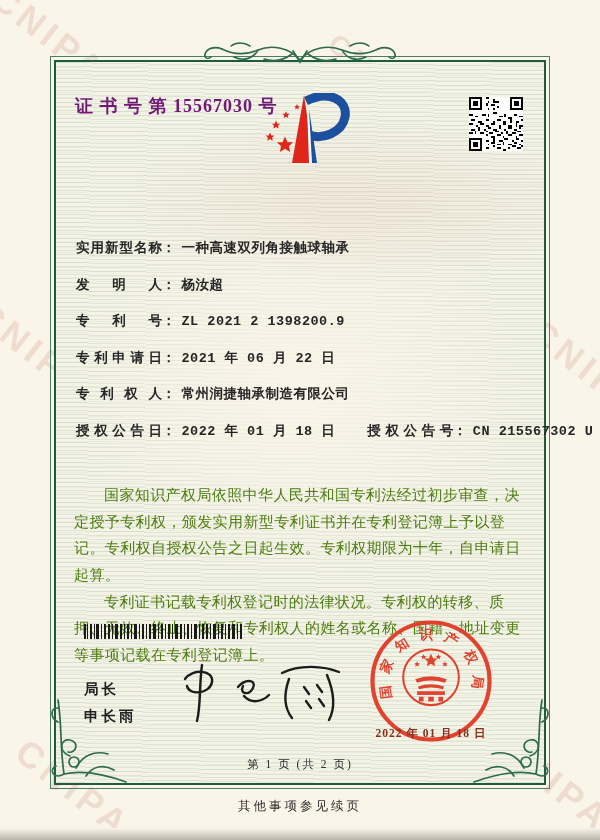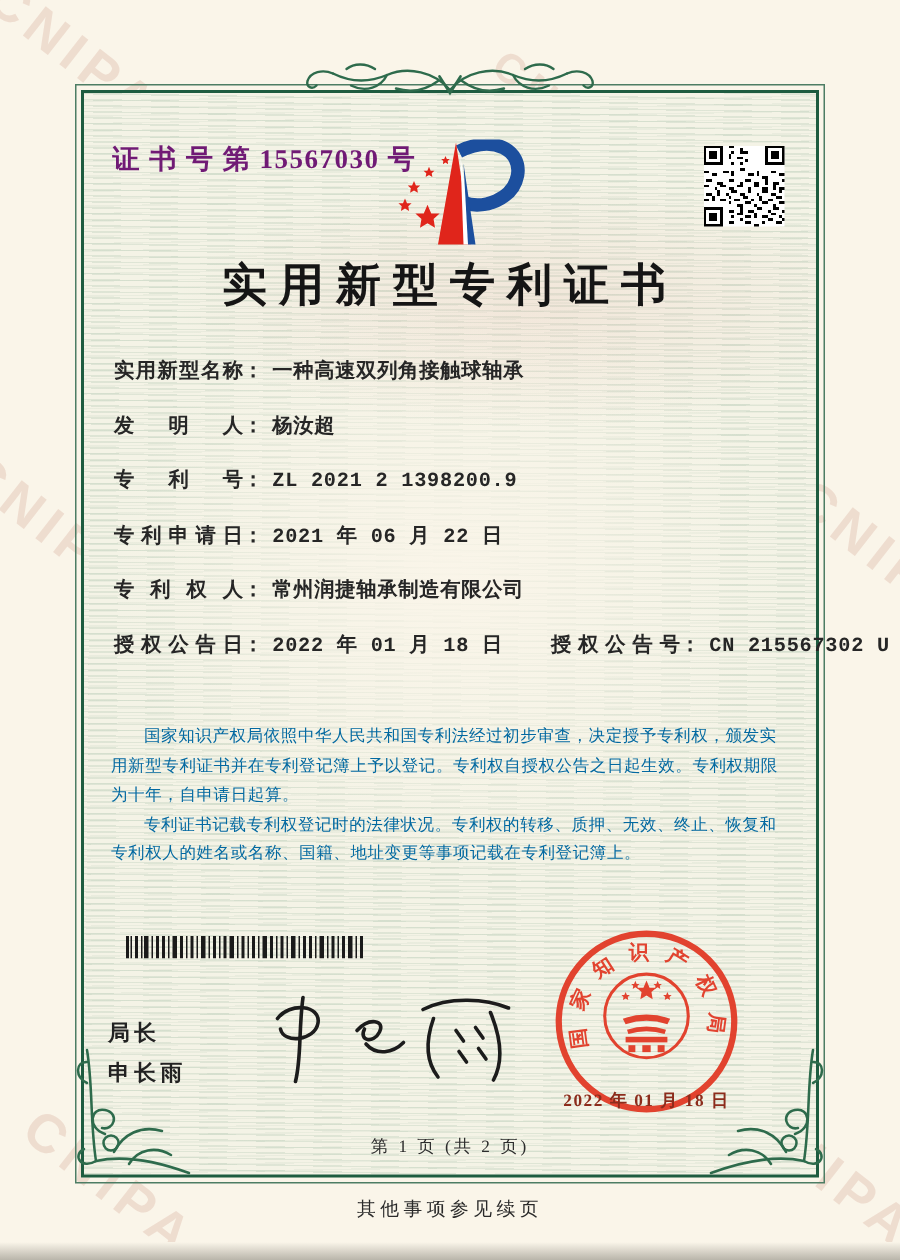--- a/index.html
+++ b/index.html
@@ -44,26 +44,26 @@
 
   .fields { position:absolute; left:76px; top:238px; width:454px;
             display:flex; flex-direction:column; gap:14.5px; }
   .frow { font-size:13.5px; font-weight:600; color:#262626; line-height:22px; white-space:nowrap;font-family:Liberation Mono, monospace; }
   .flabel { display:inline-block; width:86px; text-align:justify; text-align-last:justify; vertical-align:top; }
   .fcolon { margin-right:6px; }
   .fvalue { letter-spacing:0.5px; }
   .grant-group { margin-left:32px; }
 
   .paras { position:absolute; left:74px; top:482px; width:454px;
-           font-size:11px; color:#0369a1; line-height:1.78; }
+           font-size:15px; color:#4d7c0f; line-height:1.78; }
   .paras p { text-indent:2em; letter-spacing:0.4px; }
 
   .barcode { position:absolute; left:84px; top:624px; }
 
-  .signer { position:absolute; left:72px; top:676px; font-size:14.5px; font-weight:bold;
+  .signer { position:absolute; left:84px; top:676px; font-size:14.5px; font-weight:bold;
             color:#222; line-height:27px; letter-spacing:3px; }
   .signature { position:absolute; left:172px; top:655px; }
 
   .seal { position:absolute; left:366px; top:616px; width:130px; height:130px; opacity:0.95; }
   .seal-date { position:absolute; left:366px; top:726px; width:130px; text-align:center;
                font-size:11.5px; font-weight:bold; color:#8c2c1c; letter-spacing:1px; white-space:nowrap; }
 
   .page-no { position:absolute; left:0; top:757px; width:100%; text-align:center;
              font-size:11.5px; color:#2c2c2c; letter-spacing:2px; }
   .continuation { position:absolute; left:0; top:798px; width:100%; text-align:center;
@@ -151,21 +151,20 @@
                  M0 14h2v1h-2z M4 15h1v1h-1z M6 14h2v1h-2z M9 15h2v1h-2z M12 14h2v1h-2z M16 15h1v1h-1z M18 14h2v1h-2z M21 15h2v1h-2z M25 14h1v2h-1z M27 15h2v1h-2z
                  M1 17h2v1h-2z M5 16h1v2h-1z M8 17h1v1h-1z M10 16h2v1h-2z M13 17h2v1h-2z M16 16h1v1h-1z M19 17h1v1h-1z M21 16h2v1h-2z M24 17h2v1h-2z M27 16h1v1h-1z
                  M0 19h2v1h-2z M3 18h1v2h-1z M6 19h2v1h-2z M9 18h1v1h-1z M11 19h2v1h-2z M14 18h2v1h-2z M17 19h1v1h-1z M20 18h1v2h-1z M23 19h2v1h-2z M26 18h2v1h-2z
                  M9 20h1v1h-1z M12 21h2v1h-2z M15 20h2v1h-2z M18 21h1v1h-1z M21 20h2v1h-2z M25 21h1v1h-1z M27 20h2v1h-2z
                  M9 23h2v1h-2z M13 22h1v2h-1z M16 23h2v1h-2z M19 22h2v1h-2z M23 23h1v1h-1z M25 22h2v1h-2z M28 23h1v1h-1z
                  M10 25h1v1h-1z M12 24h2v1h-2z M15 25h2v1h-2z M18 24h1v2h-1z M21 25h2v1h-2z M24 24h2v1h-2z M27 25h1v1h-1z
                  M9 27h2v1h-2z M13 26h1v1h-1z M15 27h2v1h-2z M18 28h2v1h-2z M21 27h1v1h-1z M23 26h2v1h-2z M26 27h2v1h-2z M28 26h1v1h-1z"></path>
       </g>
     </svg>
 
-    <h1 class="title">实用新型专利证书</h1>
 
     <div class="fields">
       <div class="frow">
         <span class="flabel">实用新型名称</span><span class="fcolon">：</span><span class="fvalue">一种高速双列角接触球轴承</span>
       </div>
       <div class="frow">
         <span class="flabel">发明人</span><span class="fcolon">：</span><span class="fvalue">杨汝超</span>
       </div>
       <div class="frow">
         <span class="flabel">专利号</span><span class="fcolon">：</span><span class="fvalue">ZL 2021 2 1398200.9</span>

